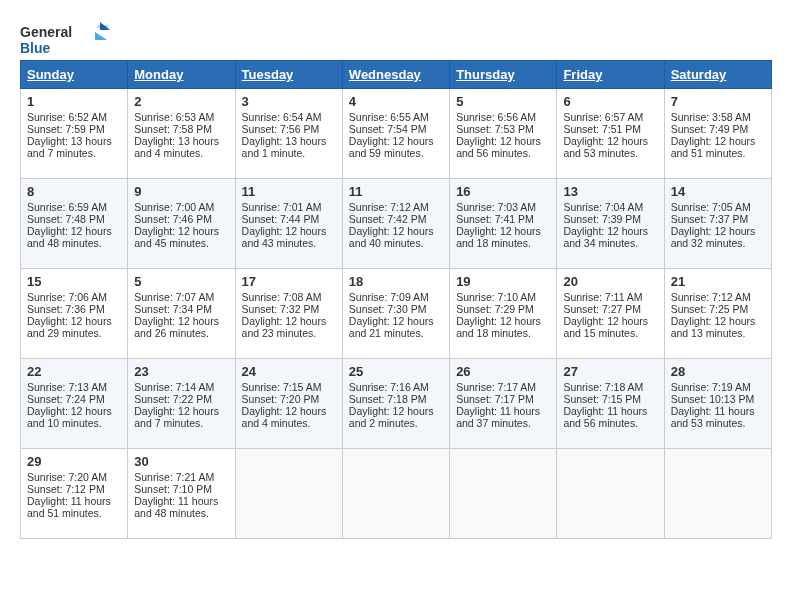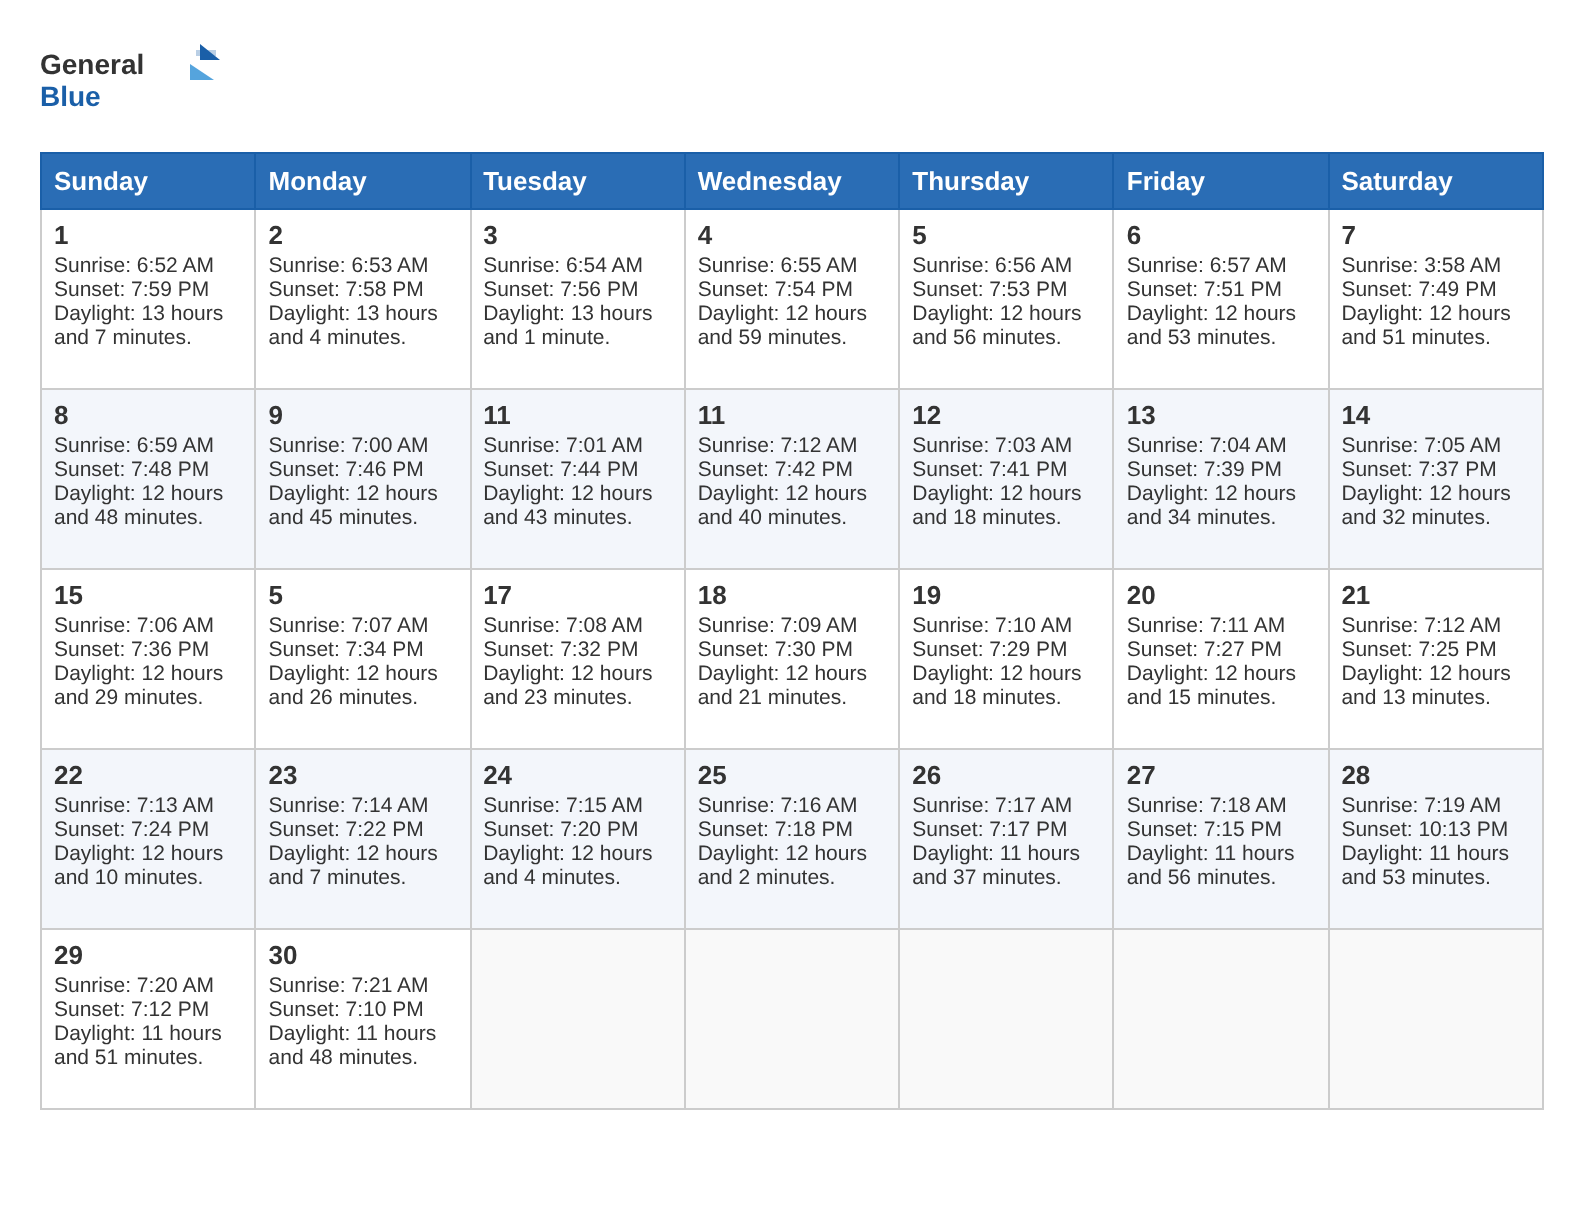--- a/index.html
+++ b/index.html
@@ -7,21 +7,20 @@
       font-family: Arial, sans-serif;
       background: #fff;
       width: 792px;
       min-height: 612px;
       padding: 20px;
     }
     .header-section {
       display: flex;
       justify-content: space-between;
       align-items: flex-start;
-      margin-bottom: 16px;
       text-align: right;
     }
     .logo {
       display: flex;
       align-items: center;
       gap: 4px;
     }
     .title-section {
       text-align: right;
     }
@@ -40,20 +39,21 @@
       table-layout: fixed;
     }
     th {
       background-color: #2a6db5;
       color: white;
       text-align: left;
       padding: 6px 6px;
       font-size: 13px;
       font-weight: bold;
       border: 1px solid #1a5fa8;
+      text-decoration: underline;
     }
     td {
       border: 1px solid #ccc;
       vertical-align: top;
       padding: 5px 6px;
       font-size: 10.5px;
       color: #333;
       min-height: 80px;
       height: 90px;
     }
@@ -111,21 +111,21 @@
         <td><span class="day-num">4</span><span>Sunrise: 6:55 AM</span><br><span>Sunset: 7:54 PM</span><br><span>Daylight: 12 hours and 59 minutes.</span></td>
         <td><span class="day-num">5</span><span>Sunrise: 6:56 AM</span><br><span>Sunset: 7:53 PM</span><br><span>Daylight: 12 hours and 56 minutes.</span></td>
         <td><span class="day-num">6</span><span>Sunrise: 6:57 AM</span><br><span>Sunset: 7:51 PM</span><br><span>Daylight: 12 hours and 53 minutes.</span></td>
         <td><span class="day-num">7</span><span>Sunrise: 3:58 AM</span><br><span>Sunset: 7:49 PM</span><br><span>Daylight: 12 hours and 51 minutes.</span></td>
       </tr>
       <tr>
         <td><span class="day-num">8</span><span>Sunrise: 6:59 AM</span><br><span>Sunset: 7:48 PM</span><br><span>Daylight: 12 hours and 48 minutes.</span></td>
         <td><span class="day-num">9</span><span>Sunrise: 7:00 AM</span><br><span>Sunset: 7:46 PM</span><br><span>Daylight: 12 hours and 45 minutes.</span></td>
         <td><span class="day-num">11</span><span>Sunrise: 7:01 AM</span><br><span>Sunset: 7:44 PM</span><br><span>Daylight: 12 hours and 43 minutes.</span></td>
         <td><span class="day-num">11</span><span>Sunrise: 7:12 AM</span><br><span>Sunset: 7:42 PM</span><br><span>Daylight: 12 hours and 40 minutes.</span></td>
-        <td><span class="day-num">12</span><span>Sunrise: 7:03 AM</span><br><span>Sunset: 7:41 PM</span><br><span>Daylight: 12 hours and 18 minutes.</span></td>
+        <td><span class="day-num">16</span><span>Sunrise: 7:03 AM</span><br><span>Sunset: 7:41 PM</span><br><span>Daylight: 12 hours and 18 minutes.</span></td>
         <td><span class="day-num">13</span><span>Sunrise: 7:04 AM</span><br><span>Sunset: 7:39 PM</span><br><span>Daylight: 12 hours and 34 minutes.</span></td>
         <td><span class="day-num">14</span><span>Sunrise: 7:05 AM</span><br><span>Sunset: 7:37 PM</span><br><span>Daylight: 12 hours and 32 minutes.</span></td>
       </tr>
       <tr>
         <td><span class="day-num">15</span><span>Sunrise: 7:06 AM</span><br><span>Sunset: 7:36 PM</span><br><span>Daylight: 12 hours and 29 minutes.</span></td>
         <td><span class="day-num">5</span><span>Sunrise: 7:07 AM</span><br><span>Sunset: 7:34 PM</span><br><span>Daylight: 12 hours and 26 minutes.</span></td>
         <td><span class="day-num">17</span><span>Sunrise: 7:08 AM</span><br><span>Sunset: 7:32 PM</span><br><span>Daylight: 12 hours and 23 minutes.</span></td>
         <td><span class="day-num">18</span><span>Sunrise: 7:09 AM</span><br><span>Sunset: 7:30 PM</span><br><span>Daylight: 12 hours and 21 minutes.</span></td>
         <td><span class="day-num">19</span><span>Sunrise: 7:10 AM</span><br><span>Sunset: 7:29 PM</span><br><span>Daylight: 12 hours and 18 minutes.</span></td>
         <td><span class="day-num">20</span><span>Sunrise: 7:11 AM</span><br><span>Sunset: 7:27 PM</span><br><span>Daylight: 12 hours and 15 minutes.</span></td>

